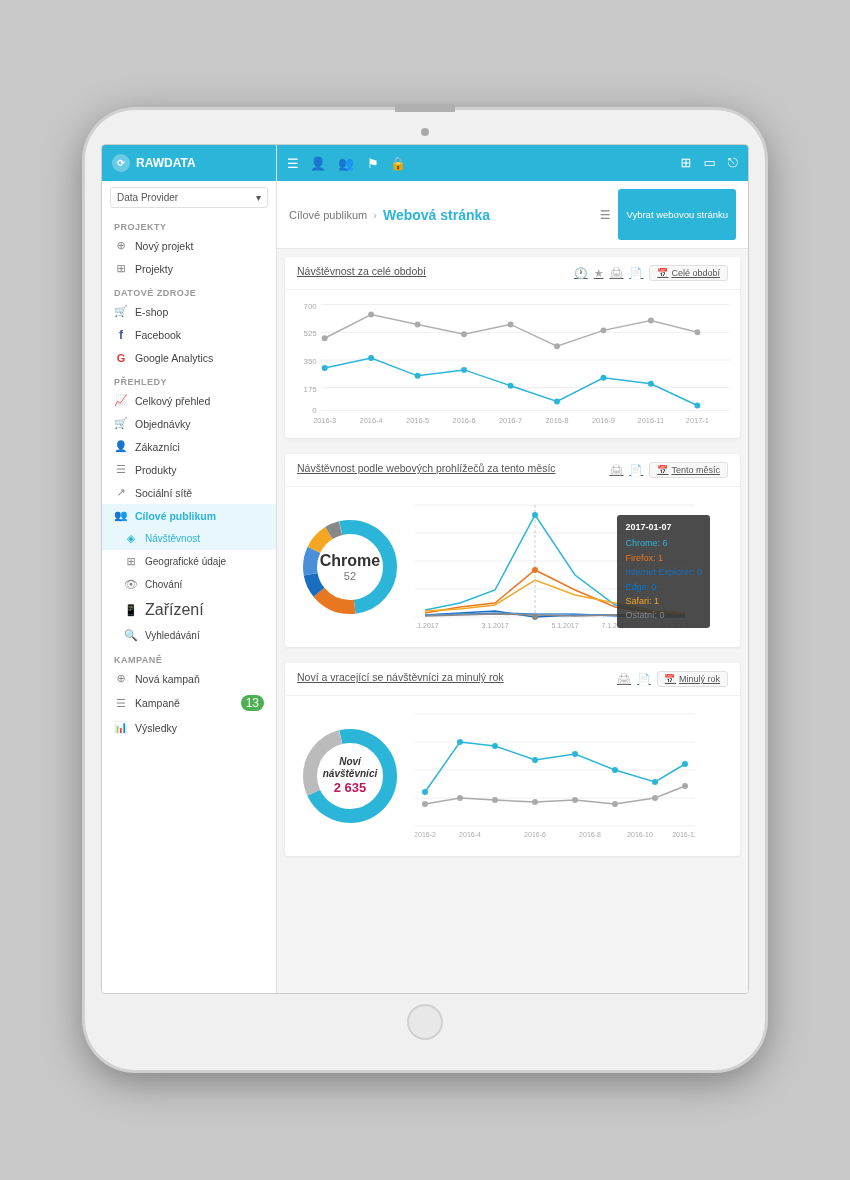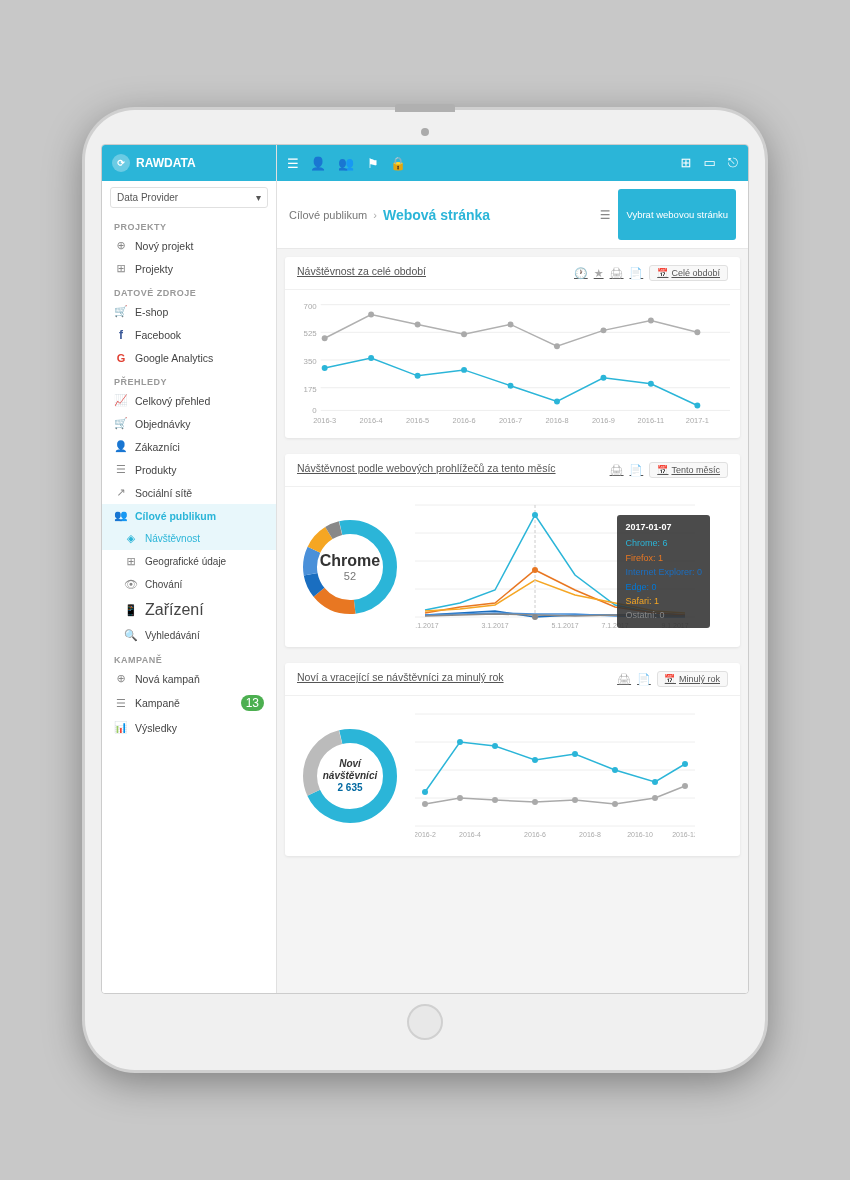--- a/index.html
+++ b/index.html
@@ -608,21 +608,21 @@
           <div class="donut-container">
             <svg viewBox="0 0 110 110" width="110" height="110">
 
               <circle cx="55" cy="55" r="40" fill="none" stroke="#2bb5d8" stroke-width="14" stroke-dasharray="180.9 70.7" stroke-dashoffset="10" transform="rotate(-90 55 55)"></circle>
 
               <circle cx="55" cy="55" r="40" fill="none" stroke="#bbb" stroke-width="14" stroke-dasharray="70.4 181.2" stroke-dashoffset="-170.9" transform="rotate(-90 55 55)"></circle>
               <circle cx="55" cy="55" r="32" fill="#fff"></circle>
             </svg>
             <div class="donut-label" style="font-size:10px;">
               <strong style="font-size:10px;font-style:italic;">Noví návštěvníci</strong>
-              <span style="font-size:10px;font-weight:bold;color:#0369a1;">2 635</span>
+              <span style="font-size:13px;font-weight:bold;color:#be185d;">2 635</span>
             </div>
           </div>
 
           <div class="chart-line-container">
             <svg viewBox="0 0 280 140" width="280" height="140">
 
               <line x1="0" y1="10" x2="280" y2="10" stroke="#eee" stroke-width="1"></line>
               <line x1="0" y1="38" x2="280" y2="38" stroke="#eee" stroke-width="1"></line>
               <line x1="0" y1="66" x2="280" y2="66" stroke="#eee" stroke-width="1"></line>
               <line x1="0" y1="94" x2="280" y2="94" stroke="#eee" stroke-width="1"></line>

